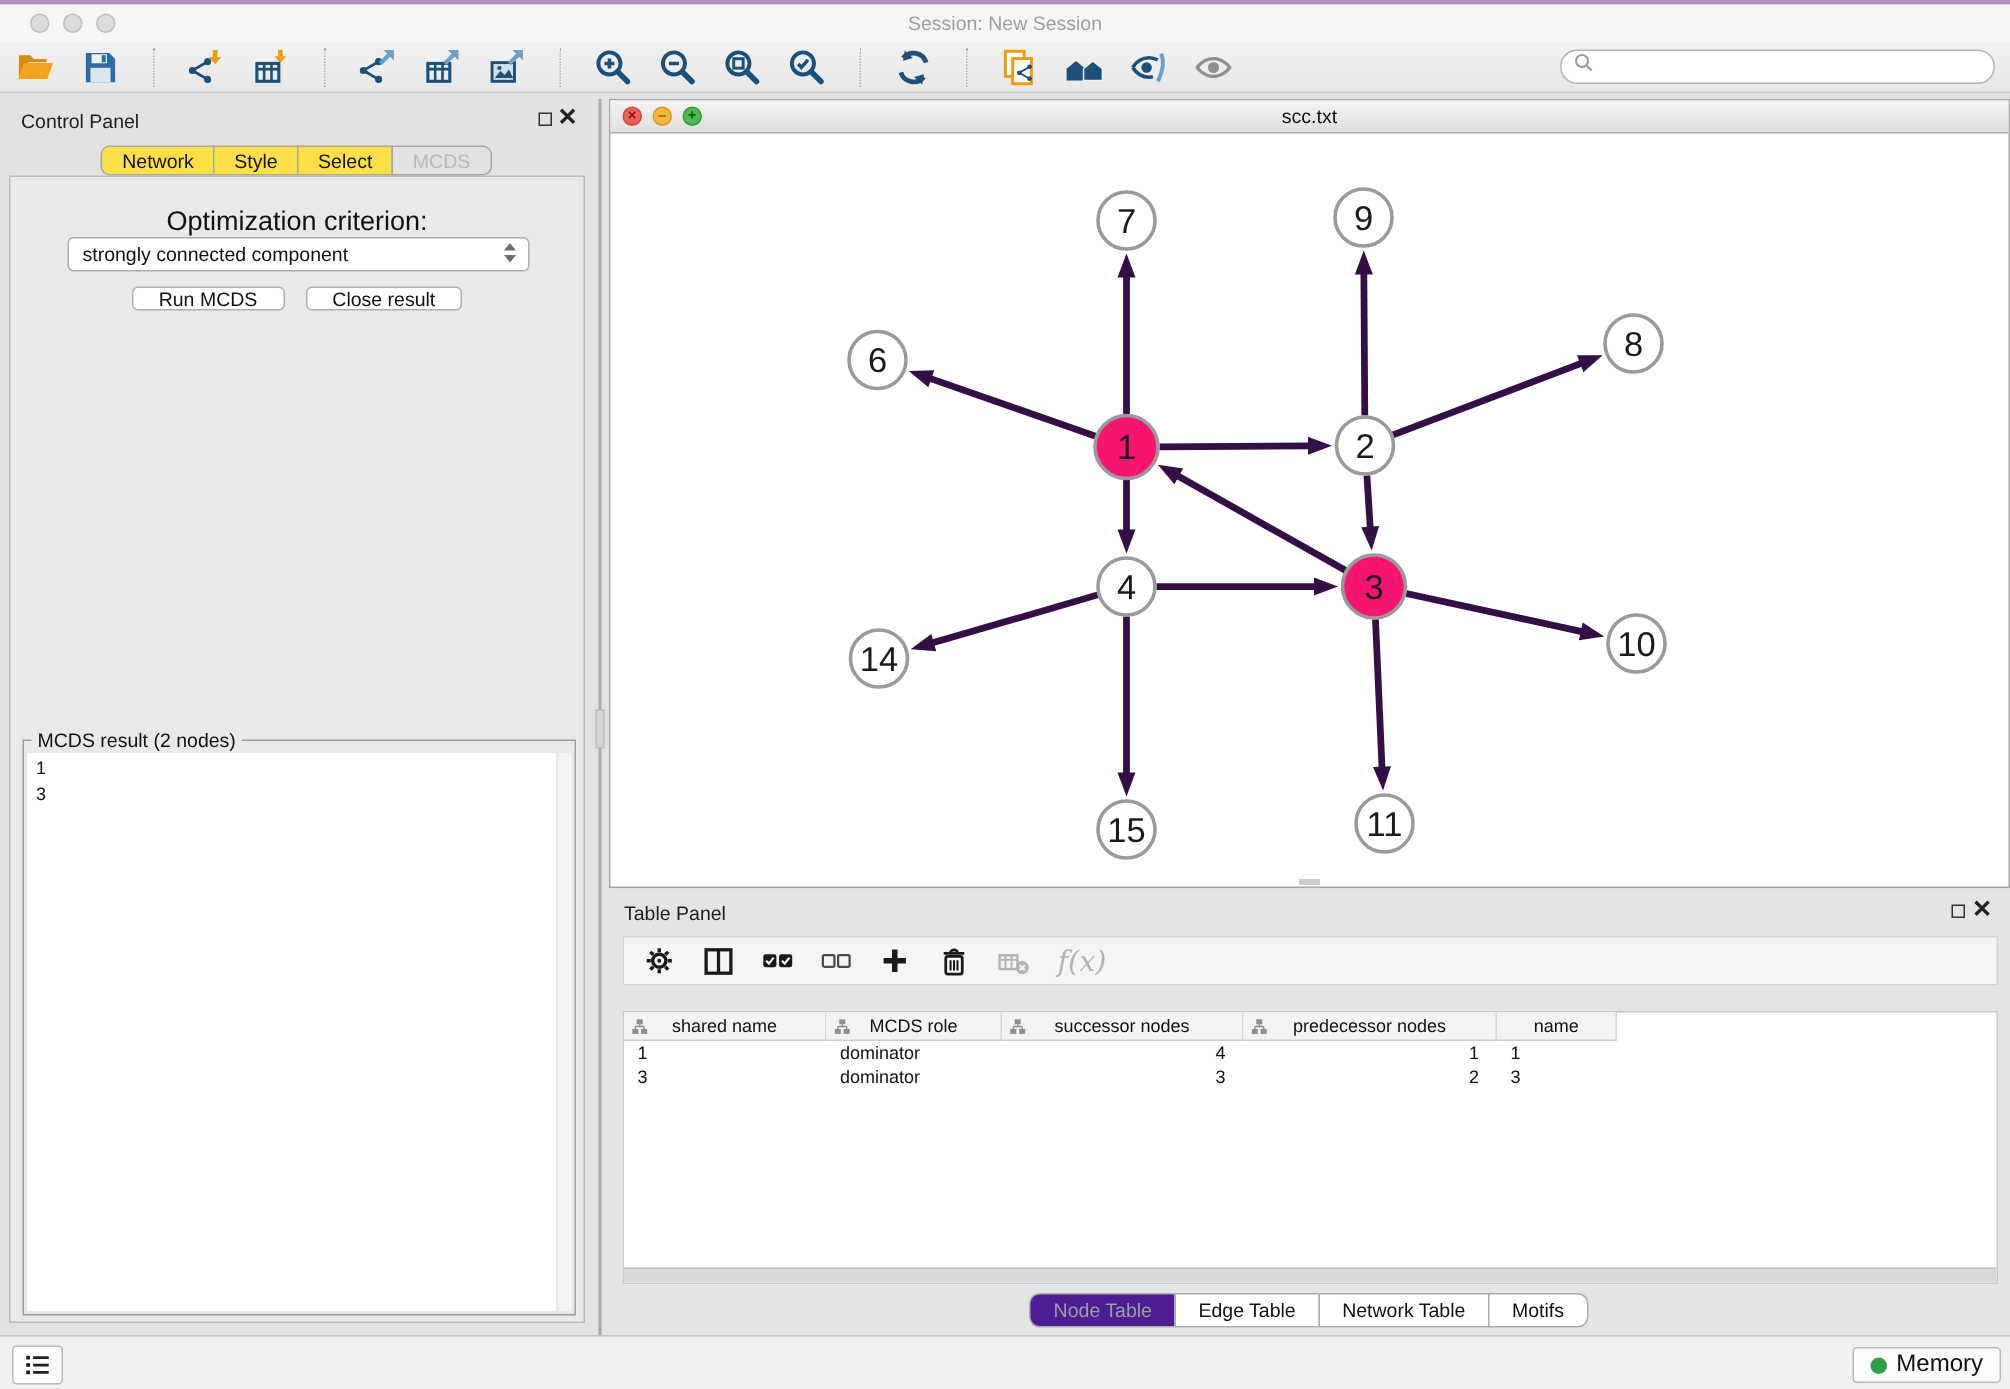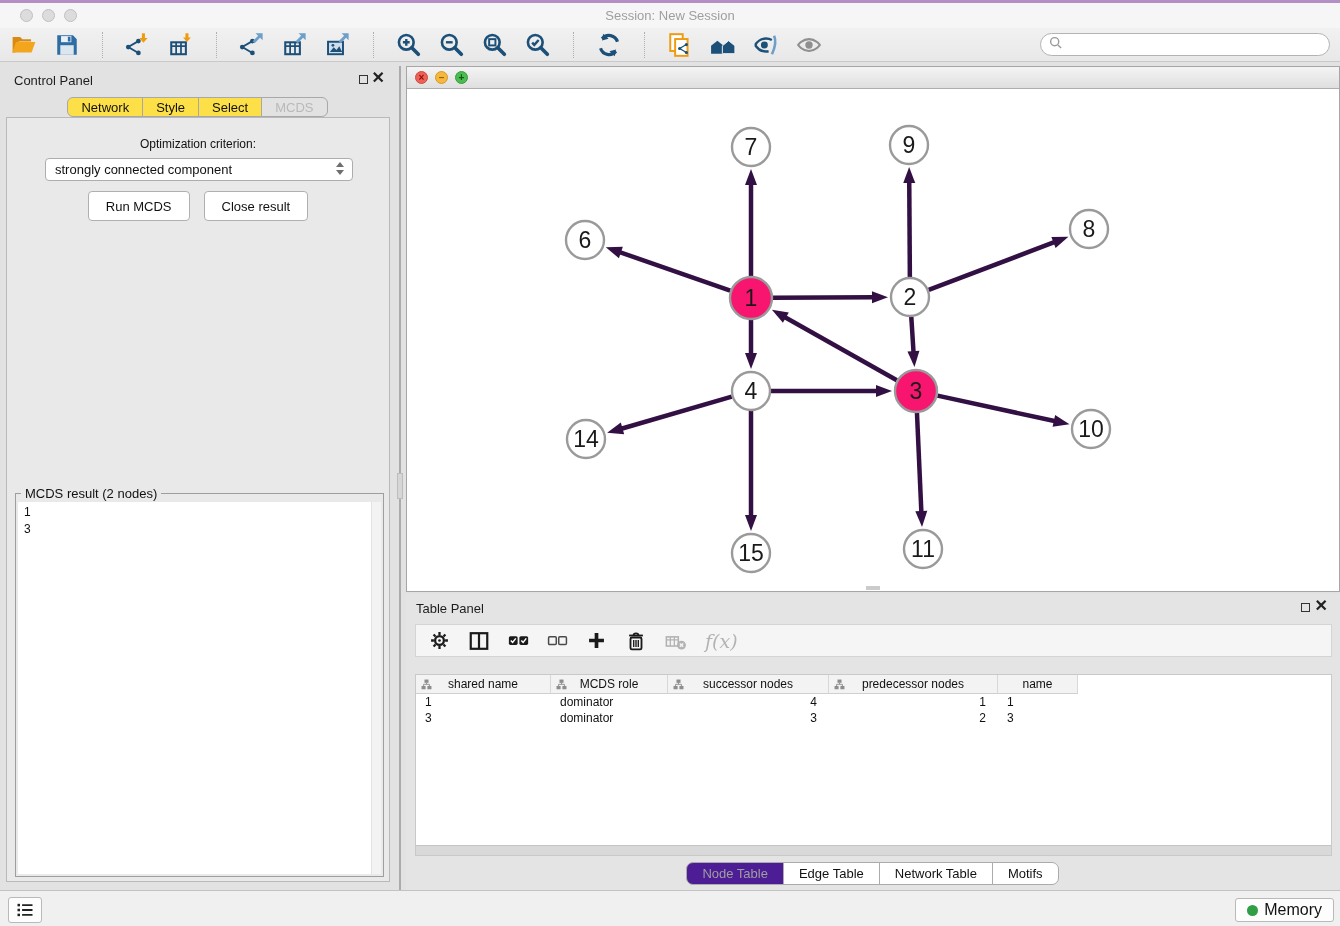--- a/index.html
+++ b/index.html
@@ -27,30 +27,30 @@
   .panel-title { position:absolute; left:10px; top:7px; font-size:13px; color:#1d1d1d; }
   .float-btn { position:absolute; right:24px; top:9px; width:9px; height:9px; border:1.6px solid #333; }
   .close-btn { position:absolute; right:7px; top:2px; font-size:16px; font-weight:bold; color:#222; cursor:default; }
   .ctab-row { position:absolute; left:0; right:0; top:31px; display:flex; justify-content:center; z-index:2; }
   .ptab { height:20px; line-height:19px; padding:0 13px; background:#fde047; border:1px solid #a8a8a8;
           margin-left:-1px; font-size:13px; color:#111; }
   .ptab:first-child { border-radius:6px 0 0 6px; }
   .ptab:last-child  { border-radius:0 6px 6px 0; }
   .ptab.sel { background:#e2e2e2; color:#b9b9b9; }
   .cp-body { position:absolute; left:2px; right:2px; top:51px; bottom:2px; background:#e9e9e9; border:1px solid #b9b9b9; }
-  .opt-label { position:absolute; left:0; right:0; top:19px; text-align:center; font-size:12px; color:#111; }
+  .opt-label { position:absolute; left:0; right:0; top:19px; text-align:center; font-size:18px; color:#111; }
   .criterion-select { position:absolute; left:38px; top:40px; width:308px; height:23px; background:#fff;
                       border:1px solid #adadad; border-radius:4px; font-size:13px; line-height:21px;
                       padding-left:9px; color:#111; }
   .stepper { position:absolute; right:7px; top:3px; width:9px; }
   .stepper i { display:block; width:0; height:0; border-left:4.5px solid transparent; border-right:4.5px solid transparent; }
   .stepper .up { border-bottom:5px solid #6e6e6e; margin-bottom:3px; }
   .stepper .dn { border-top:5px solid #6e6e6e; }
   .btn-row { position:absolute; left:0; right:0; top:73px; display:flex; justify-content:center; gap:14px; }
-  .aq-btn { height:30px; padding:0 17px; background:#fff; border:1px solid #b0b0b0; border-radius:4px;
+  .aq-btn { height:16px; padding:0 17px; background:#fff; border:1px solid #b0b0b0; border-radius:4px;
             font-size:13px; color:#111; font-family:inherit; }
   .result-group { position:absolute; left:8px; top:375px; width:369px; height:384px; border:1px solid #9e9e9e; }
   .legend { position:absolute; top:-8px; left:5px; background:#e9e9e9; padding:0 4px; font-size:13px; color:#111; }
   .result-area { position:absolute; left:2px; right:12px; top:8px; bottom:2px; background:#fff;
                  font-size:12px; line-height:17px; padding:2px 6px; white-space:pre; color:#111; }
   .result-scroll { position:absolute; right:2px; top:8px; bottom:2px; width:10px; background:#f3f3f3; border-left:1px solid #e3e3e3; }
 
   .pane-divider { position:absolute; left:399px; top:66px; width:2px; height:824px; background:#ababab; }
   .divider-grip { position:absolute; left:-2px; top:407px; width:6px; height:26px; background:#d6d6d6; border:1px solid #bdbdbd; }
 
@@ -299,20 +299,21 @@
     <span class="divider-grip"></span>
   </div>
 
   <div class="net-window">
     <div class="net-titlebar">
       <div class="traffic">
         <span class="t t-red">×</span>
         <span class="t t-yel">–</span>
         <span class="t t-grn">+</span>
       </div>
+      <div class="net-title">scc.txt</div>
     </div>
     <svg class="graph" width="932" height="502" viewBox="0 0 932 502">
         <line x1="344" y1="187" x2="344" y2="93" stroke="#331043" stroke-width="4.5"></line>
         <polygon points="344,80 350,96 338,96" fill="#331043"></polygon>
         <line x1="323.23121807335133" y1="201.7434376400866" x2="211.04124397421378" y2="162.54453102713495" stroke="#331043" stroke-width="4.5"></line>
         <polygon points="198.76878192664867,158.2565623599134 215.85241306236955,157.86984900530987 211.8942881387804,169.1982755107546" fill="#331043"></polygon>
         <line x1="365.9995649035371" y1="208.86163795658152" x2="468.0006921989183" y2="208.2201214327112" stroke="#331043" stroke-width="4.5"></line>
         <polygon points="481.0004350964629,208.13836204341848 465.03848663300465,214.23887032141477 464.96301642750365,202.23910764675816" fill="#331043"></polygon>
         <line x1="344" y1="231" x2="344" y2="267" stroke="#331043" stroke-width="4.5"></line>
         <polygon points="344,280 338,264 350,264" fill="#331043"></polygon>

